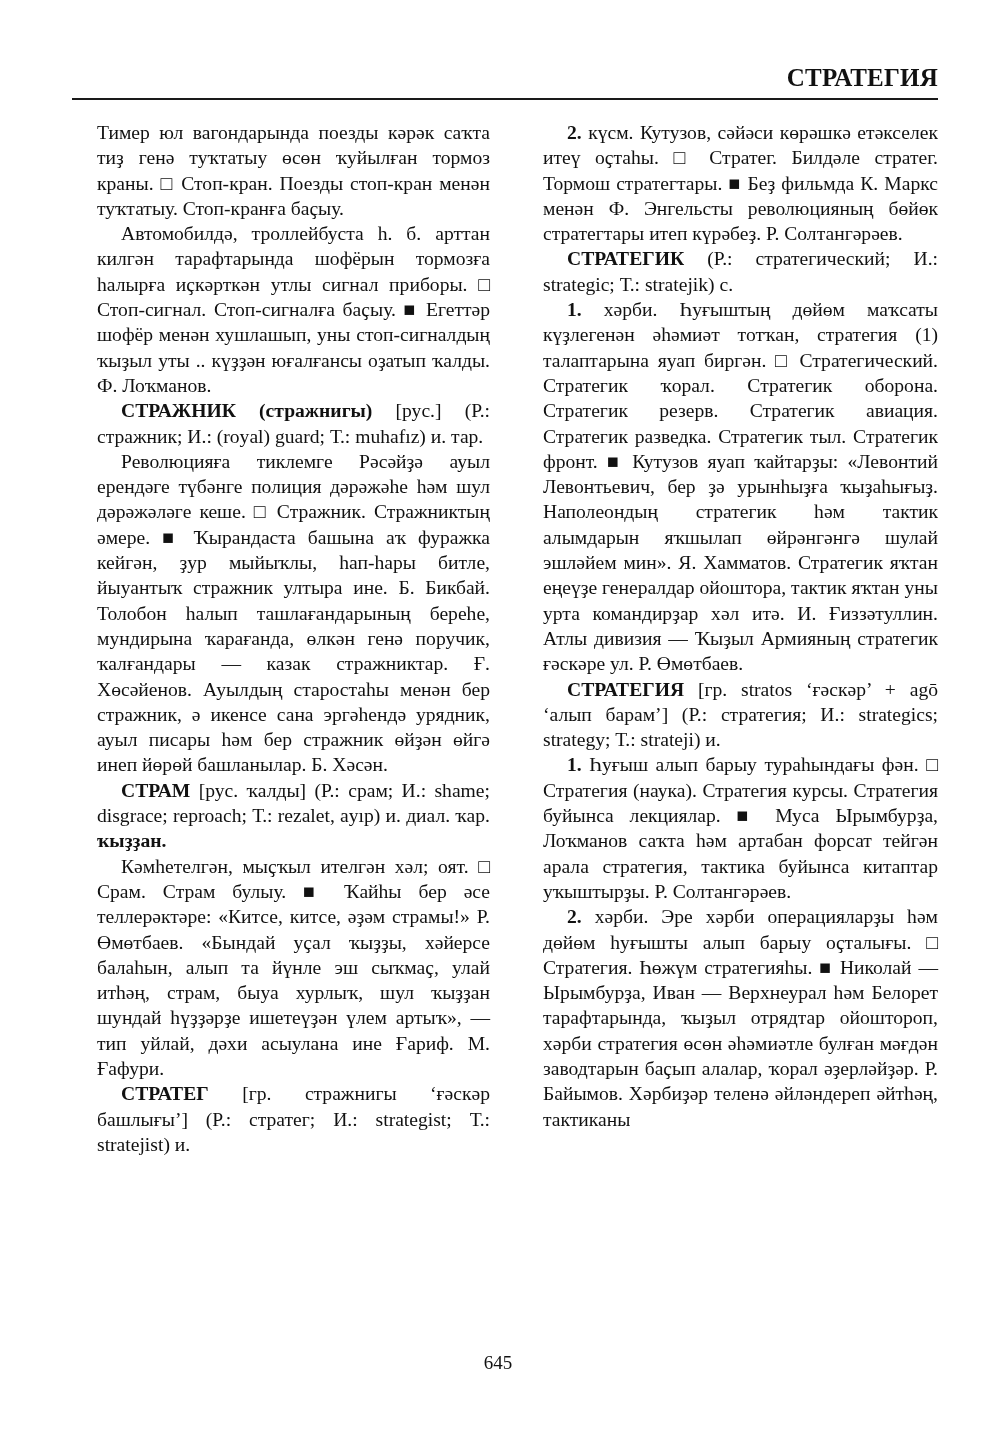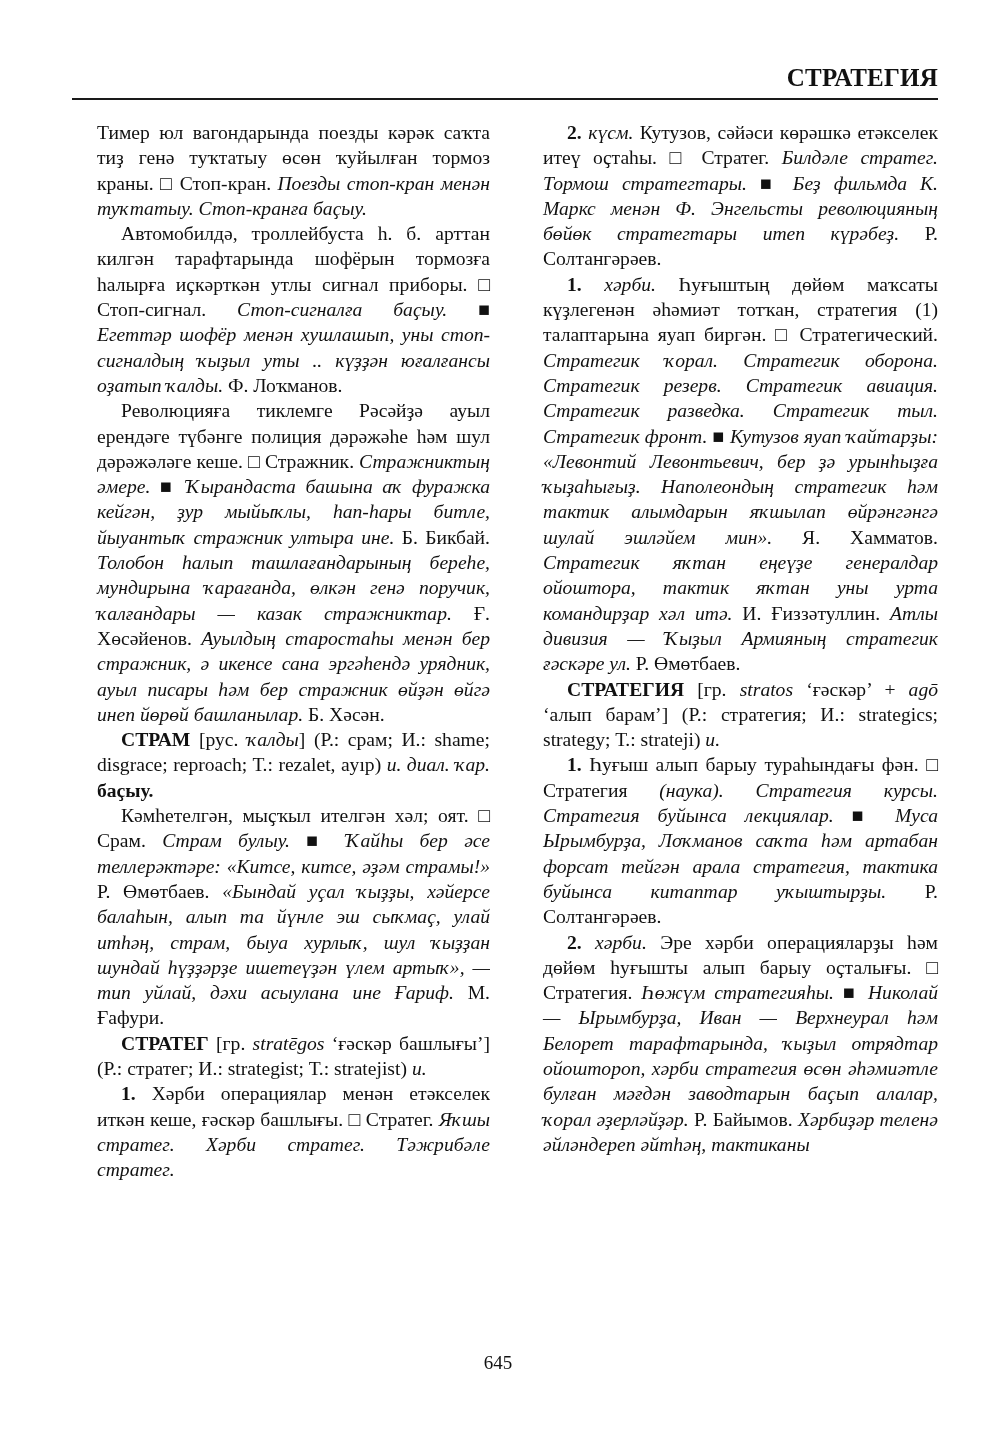--- a/index.html
+++ b/index.html
@@ -9,40 +9,41 @@
                   border-bottom: 2px solid #1a1a1a; }
   .running-head .title { position: absolute; right: 0; top: 2px; font-size: 25px; font-weight: bold;
                          letter-spacing: 0.2px; }
   .column { position: absolute; top: 120px; width: 393px; font-size: 19.6px; line-height: 25.3px;
             text-align: justify; hyphens: manual; }
   .col-left { left: 97px; }
   .col-right { left: 543px; width: 395px; }
   .para { text-indent: 24px; margin: 0; }
   .para.cont { text-indent: 0; }
   .b { font-weight: bold; }
-  .i { font-style: italic; }
+  .i { }
   .page-number { position: absolute; left: 0; right: 4px; top: 1352px; text-align: center; font-size: 19px; }
 </style>
 </head>
 <body>
 
 <div class="running-head">
   <span class="title">СТРАТЕГИЯ</span>
 </div>
 
 <div class="column col-left">
     <p class="para cont"><span>Тимер юл вагондарында поезды кәрәк саҡта тиҙ генә туҡтатыу өсөн ҡуйылған тормоз краны. □ Стоп-кран. </span><span class="i">Поезды стоп-кран менән туҡтатыу. Стоп-кранға баҫыу.</span></p>
     <p class="para"><span>Автомобилдә, троллейбуста һ. б. арттан килгән тарафтарында шофёрын тормозға һалырға иҫкәрткән утлы сигнал приборы. □ Стоп-сигнал. </span><span class="i">Стоп-сигналға баҫыу.</span><span> ■ </span><span class="i">Егеттәр шофёр менән хушлашып, уны стоп-сигналдың ҡыҙыл уты .. күҙҙән юғалғансы оҙатып ҡалды.</span><span> Ф. Лоҡманов.</span></p>
+    <p class="para"><span class="b">СТРАЖНИК (стражнигы)</span><span> [рус.] (Р.: стражник; И.: (royal) guard; Т.: muhafız) </span><span class="i">и. тар.</span></p>
     <p class="para"><span>Революцияға тиклемге Рәсәйҙә ауыл ерендәге түбәнге полиция дәрәжәһе һәм шул дәрәжәләге кеше. □ Стражник. </span><span class="i">Стражниктың әмере.</span><span> ■ </span><span class="i">Ҡырандаста башына аҡ фуражка кейгән, ҙур мыйыҡлы, һап-һары битле, йыуантыҡ стражник ултыра ине.</span><span> Б. Бикбай. </span><span class="i">Толобон һалып ташлағандарының береһе, мундирына ҡарағанда, өлкән генә поручик, ҡалғандары — казак стражниктар.</span><span> Ғ. Хөсәйенов. </span><span class="i">Ауылдың старостаһы менән бер стражник, ә икенсе сана эргәһендә урядник, ауыл писары һәм бер стражник өйҙән өйгә инеп йөрөй башланылар.</span><span> Б. Хәсән.</span></p>
-    <p class="para"><span class="b">СТРАМ</span><span> [рус. </span><span class="i">ҡалды</span><span>] (Р.: срам; И.: shame; disgrace; reproach; Т.: rezalet, ayıp) </span><span class="i">и. диал. ҡар.</span><span> </span><span class="b">баҫыу.</span></p>
+    <p class="para"><span class="b">СТРАМ</span><span> [рус. </span><span class="i">ҡалды</span><span>] (Р.: срам; И.: shame; disgrace; reproach; Т.: rezalet, ayıp) </span><span class="i">и. диал. ҡар.</span><span> </span><span class="b">ҡыҙҙан.</span></p>
     <p class="para"><span>Кәмһетелгән, мыҫҡыл ителгән хәл; оят. □ Срам. </span><span class="i">Страм булыу.</span><span> ■ </span><span class="i">Ҡайһы бер әсе теллерәктәре: «Китсе, китсе, әҙәм страмы!»</span><span> Р. Өмөтбаев. </span><span class="i">«Бындай уҫал ҡыҙҙы, хәйерсе балаһын, алып та йүнле эш сыҡмаҫ, улай итһәң, страм, быуа хурлыҡ, шул ҡыҙҙан шундай һүҙҙәрҙе ишетеүҙән үлем артыҡ», — тип уйлай, дәхи асыулана ине Ғариф.</span><span> М. Ғафури.</span></p>
-    <p class="para"><span class="b">СТРАТЕГ</span><span> [гр. </span><span class="i">stratēgos</span><span> ‘ғәскәр башлығы’] (Р.: стратег; И.: strategist; Т.: stratejist) </span><span class="i">и.</span></p>
-    <p class="para"><span class="b">1.</span><span> Хәрби операциялар менән етәкселек иткән кеше, ғәскәр башлығы. □ Стратег. </span><span class="i">Яҡшы стратег. Хәрби стратег. Тәжрибәле стратег.</span></p>
+    <p class="para"><span class="b">СТРАТЕГ</span><span> [гр. </span><span class="i">стражнигы</span><span> ‘ғәскәр башлығы’] (Р.: стратег; И.: strategist; Т.: stratejist) </span><span class="i">и.</span></p>
   </div>
 <div class="column col-right">
     <p class="para"><span class="b">2.</span><span> </span><span class="i">күсм.</span><span> Кутузов, сәйәси көрәшкә етәкселек итеү оҫтаһы. □ Стратег. </span><span class="i">Билдәле стратег. Тормош стратегтары.</span><span> ■ </span><span class="i">Беҙ фильмда К. Маркс менән Ф. Энгельсты революцияның бөйөк стратегтары итеп күрәбеҙ.</span><span> Р. Солтангәрәев.</span></p>
+    <p class="para"><span class="b">СТРАТЕГИК</span><span> (Р.: стратегический; И.: strategic; Т.: stratejik) </span><span class="i">с.</span></p>
     <p class="para"><span class="b">1.</span><span> </span><span class="i">хәрби.</span><span> Һуғыштың дөйөм маҡсаты күҙлегенән әһәмиәт тотҡан, стратегия (1) талаптарына яуап биргән. □ Стратегический. </span><span class="i">Стратегик ҡорал. Стратегик оборона. Стратегик резерв. Стратегик авиация. Стратегик разведка. Стратегик тыл. Стратегик фронт.</span><span> ■ </span><span class="i">Кутузов яуап ҡайтарҙы: «Левонтий Левонтьевич, бер ҙә урынһыҙға ҡыҙаһығыҙ. Наполеондың стратегик һәм тактик алымдарын яҡшылап өйрәнгәнгә шулай эшләйем мин».</span><span> Я. Хамматов. </span><span class="i">Стратегик яҡтан еңеүҙе генералдар ойоштора, тактик яҡтан уны урта командирҙар хәл итә.</span><span> И. Ғиззәтуллин. </span><span class="i">Атлы дивизия — Ҡыҙыл Армияның стратегик ғәскәре ул.</span><span> Р. Өмөтбаев.</span></p>
     <p class="para"><span class="b">СТРАТЕГИЯ</span><span> [гр. </span><span class="i">stratos</span><span> ‘ғәскәр’ + </span><span class="i">agō</span><span> ‘алып барам’] (Р.: стратегия; И.: strategics; strategy; Т.: strateji) </span><span class="i">и.</span></p>
     <p class="para"><span class="b">1.</span><span> Һуғыш алып барыу тураһындағы фән. □ Стратегия </span><span class="i">(наука). Стратегия курсы. Стратегия буйынса лекциялар.</span><span> ■ </span><span class="i">Муса Ырымбурҙа, Лоҡманов саҡта һәм артабан форсат тейгән арала стратегия, тактика буйынса китаптар уҡыштырҙы.</span><span> Р. Солтангәрәев.</span></p>
     <p class="para"><span class="b">2.</span><span> </span><span class="i">хәрби.</span><span> Эре хәрби операцияларҙы һәм дөйөм һуғышты алып барыу оҫталығы. □ Стратегия. </span><span class="i">Һөжүм стратегияһы.</span><span> ■ </span><span class="i">Николай — Ырымбурҙа, Иван — Верхнеурал һәм Белорет тарафтарында, ҡыҙыл отрядтар ойоштороп, хәрби стратегия өсөн әһәмиәтле булған мәғдән заводтарын баҫып алалар, ҡорал әҙерләйҙәр.</span><span> Р. Байымов. </span><span class="i">Хәрбиҙәр теленә әйләндереп әйтһәң, тактиканы</span></p>
   </div>
 
 <div class="page-number">645</div>
 
 </body></html>

